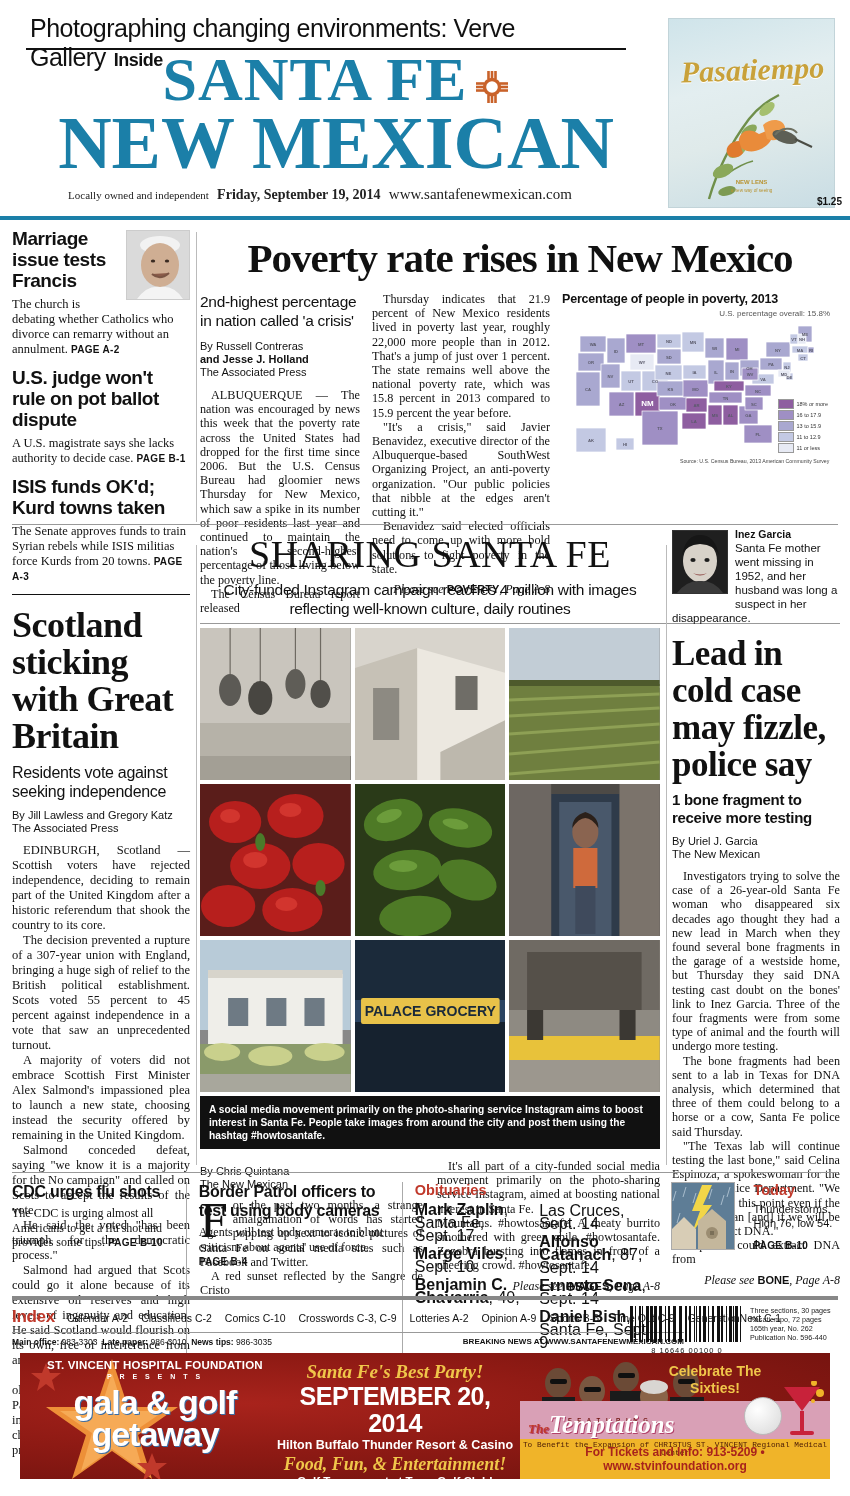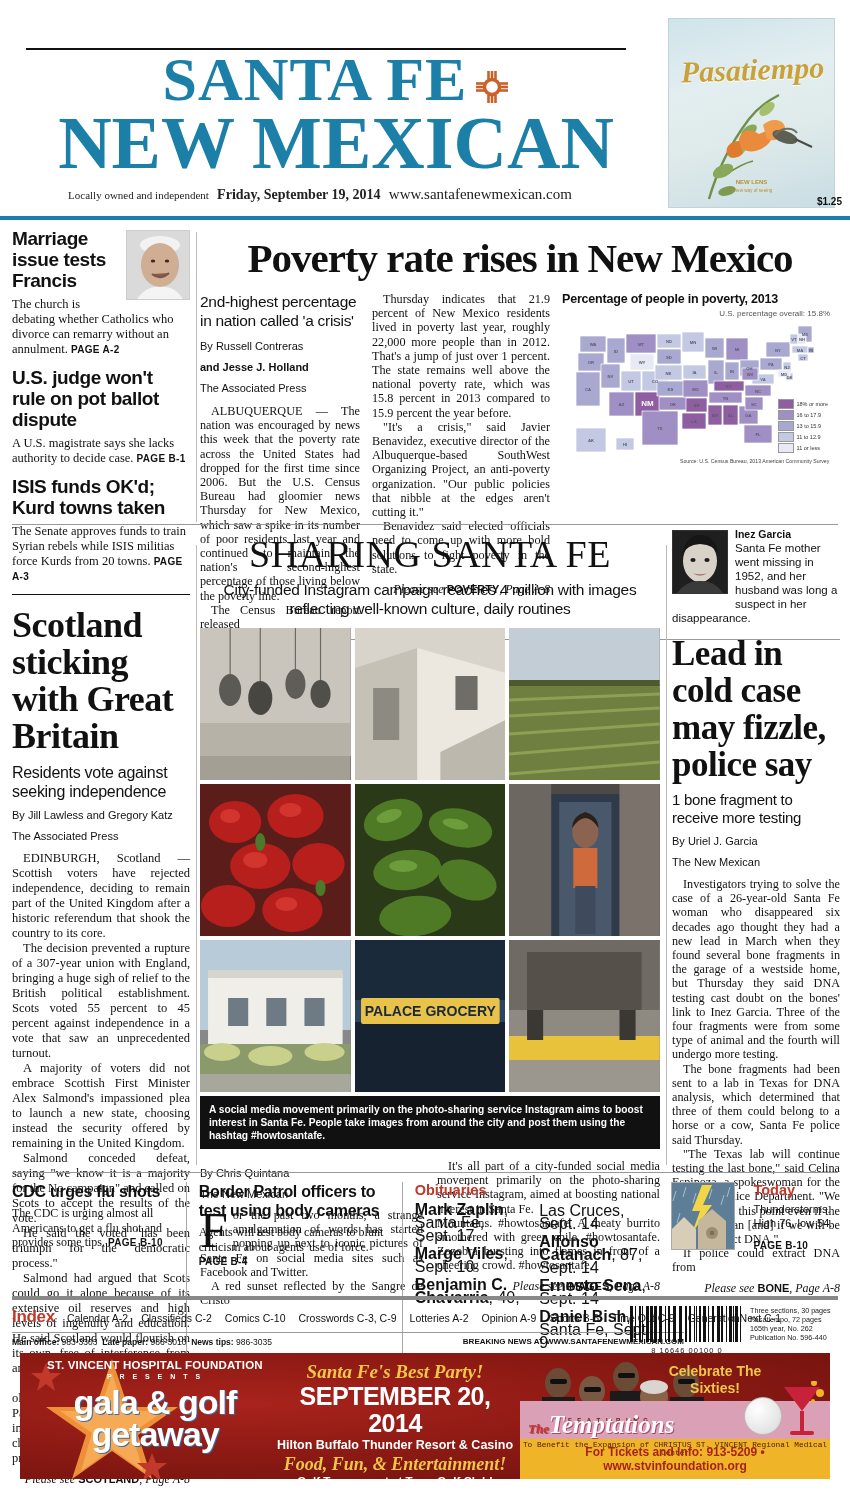--- a/index.html
+++ b/index.html
@@ -35,21 +35,21 @@
   .rail{position:absolute;left:12px;top:228px;width:178px;}
   .rail h3{font-family:"Liberation Sans",sans-serif;font-weight:700;font-size:19px;line-height:21px;margin:0 0 6px 0;letter-spacing:-0.4px;}
   .rail p{font-family:"Liberation Serif",serif;font-size:12.5px;line-height:15px;margin:0 0 10px 0;}
   .pg{font-family:"Liberation Sans",sans-serif;font-weight:700;font-size:10px;letter-spacing:0.3px;}
   .popeimg{float:right;width:62px;height:68px;margin:2px 0 2px 6px;
            background:linear-gradient(160deg,#efefef,#cfcfcf);border:1px solid #ccc;position:relative;overflow:hidden;}
   .sep{height:1px;background:#111;margin:10px 0 12px 0;}
   .scot-head{font-family:"Liberation Serif",serif;font-weight:700;font-size:36px;line-height:37px;margin:4px 0 8px 0;letter-spacing:-0.5px;}
   .scot-deck{font-family:"Liberation Sans",sans-serif;font-size:16px;line-height:19px;font-weight:400;margin:0 0 8px 0;letter-spacing:-0.3px;}
   .byline{font-family:"Liberation Sans",sans-serif;font-weight:700;font-size:11px;line-height:13px;margin:6px 0 0 0;}
-  .byline span{font-weight:400;display:block;margin-top:8px;}
+  .byline span{font-weight:400;display:block;}
   .bodytext{font-family:"Liberation Serif",serif;font-size:12.2px;line-height:14.2px;text-align:justify;}
   .bodytext p{margin:0;text-indent:11px;}
   .jump{font-family:"Liberation Serif",serif;font-style:italic;font-size:12px;text-align:right;margin-top:6px;}
   .jump b{font-family:"Liberation Sans",sans-serif;font-style:normal;font-weight:700;font-size:11px;}
 
   
   .pov{position:absolute;left:200px;top:228px;width:640px;}
   .pov-head{font-family:"Liberation Serif",serif;font-weight:700;font-size:41px;line-height:44px;letter-spacing:-1px;margin:8px 0 12px 0;text-align:center;}
   .pov-cols{display:flex;gap:12px;}
   .pov-c1{width:160px;}
@@ -75,21 +75,21 @@
   .share-cols{display:flex;gap:14px;margin-top:10px;}
   .share-c{width:223px;}
   .dropcap{float:left;font-family:"Liberation Serif",serif;font-size:50px;line-height:40px;padding:2px 5px 0 0;font-weight:400;}
 
   
   .rrail{position:absolute;left:672px;top:528px;width:168px;}
   .inez-img{float:left;width:54px;height:62px;margin:2px 7px 4px 0;background:#2b2b2b;position:relative;overflow:hidden;border:1px solid #333;}
   .rr-name{font-family:"Liberation Sans",sans-serif;font-weight:700;font-size:10.5px;margin-bottom:1px;}
   .rr-txt{font-family:"Liberation Sans",sans-serif;font-size:11.5px;line-height:14px;}
   .lead-head{font-family:"Liberation Serif",serif;font-weight:700;font-size:35px;line-height:37px;letter-spacing:-0.5px;margin:10px 0 8px 0;}
-  .lead-deck{font-family:"Liberation Sans",sans-serif;font-size:15px;line-height:18px;letter-spacing:-0.3px;margin-bottom:8px;}
+  .lead-deck{font-family:"Liberation Sans",sans-serif;font-size:15px;line-height:18px;letter-spacing:-0.3px;margin-bottom:8px;font-weight:bold;}
 
   
   .teasers{position:absolute;left:12px;top:1182px;width:826px;}
   .tz{display:flex;}
   .tz-col{padding:0 12px;}
   .tz h4{font-family:"Liberation Sans",sans-serif;font-weight:700;font-size:16px;line-height:19px;margin:0 0 5px 0;letter-spacing:-0.3px;}
   .tz p{font-family:"Liberation Serif",serif;font-size:12px;line-height:14.5px;margin:0;}
   .obit-h{font-family:"Liberation Sans",sans-serif;font-weight:700;font-size:14.5px;color:#c0392b;margin:0 0 5px 0;}
   .obit-l{font-family:"Liberation Sans",sans-serif;font-size:16px;line-height:13px;margin:0 0 5px 0;}
   .obit-l b{font-weight:700;}
@@ -140,20 +140,23 @@
   .golfball{position:absolute;right:48px;bottom:44px;width:36px;height:36px;border-radius:50%;background:radial-gradient(circle at 35% 32%,#fff,#d8d8d8);border:1px solid #bbb;}
   .martini{position:absolute;right:6px;bottom:42px;width:44px;height:56px;}
 </style>
 </head>
 <body>
 
 <div class="page">
 
   <div class="nameplate">
     <div class="rule-top"></div>
+    <div class="skybox">
+      <span class="skybox-txt">Photographing changing environments: Verve Gallery</span><span class="skybox-txt skybox-inside">Inside</span>
+    </div>
 
     <div class="flag">
       <div class="flag1">
         <span>SANTA FE</span><span class="zia">
           <svg width="34" height="34" viewBox="0 0 34 34">
             <g stroke="#c9622a" stroke-width="2.6" stroke-linecap="butt">
               <line x1="17" y1="1" x2="17" y2="9"></line>
                 <line x1="13.5" y1="1" x2="13.5" y2="9"></line>
                 <line x1="20.5" y1="1" x2="20.5" y2="9"></line>
               <line x1="17" y1="25" x2="17" y2="33"></line>

